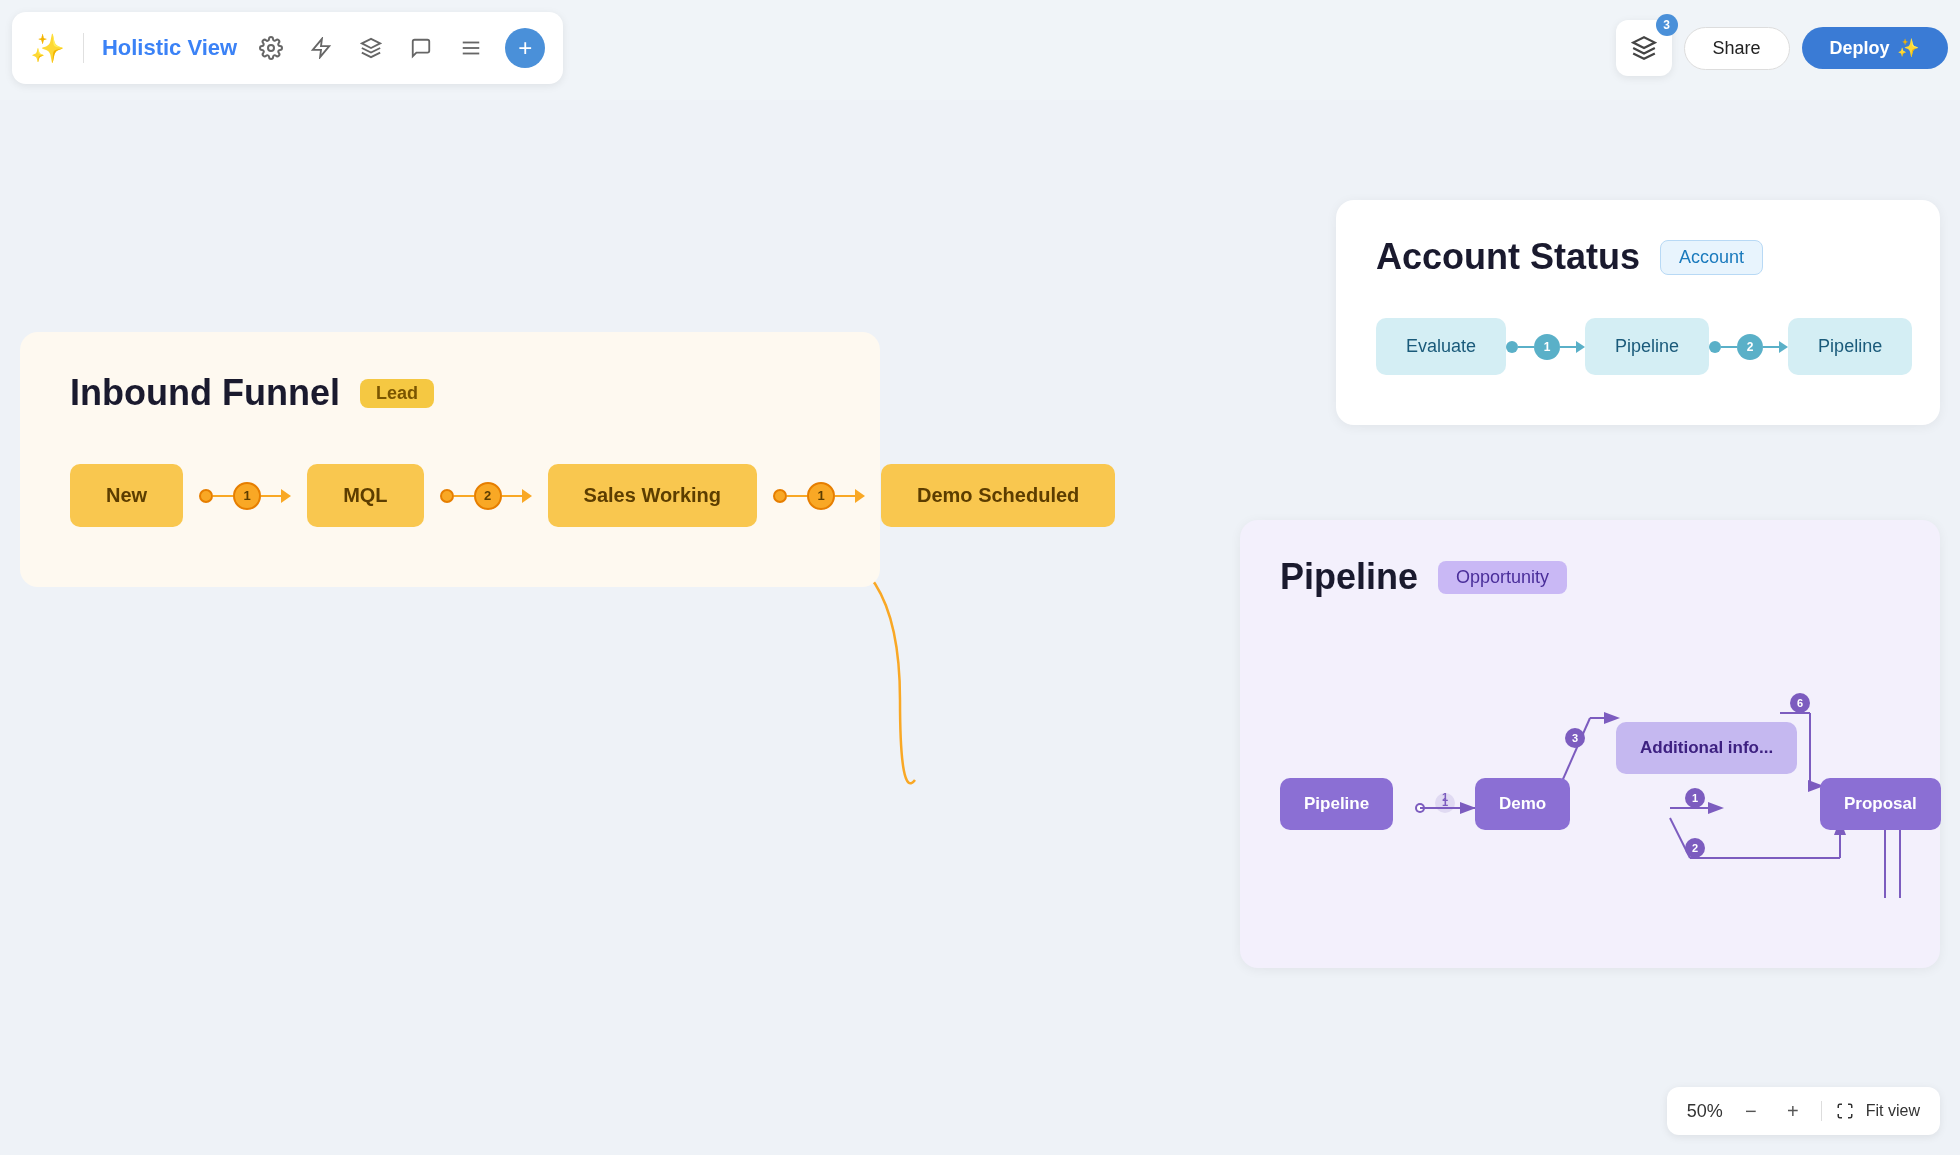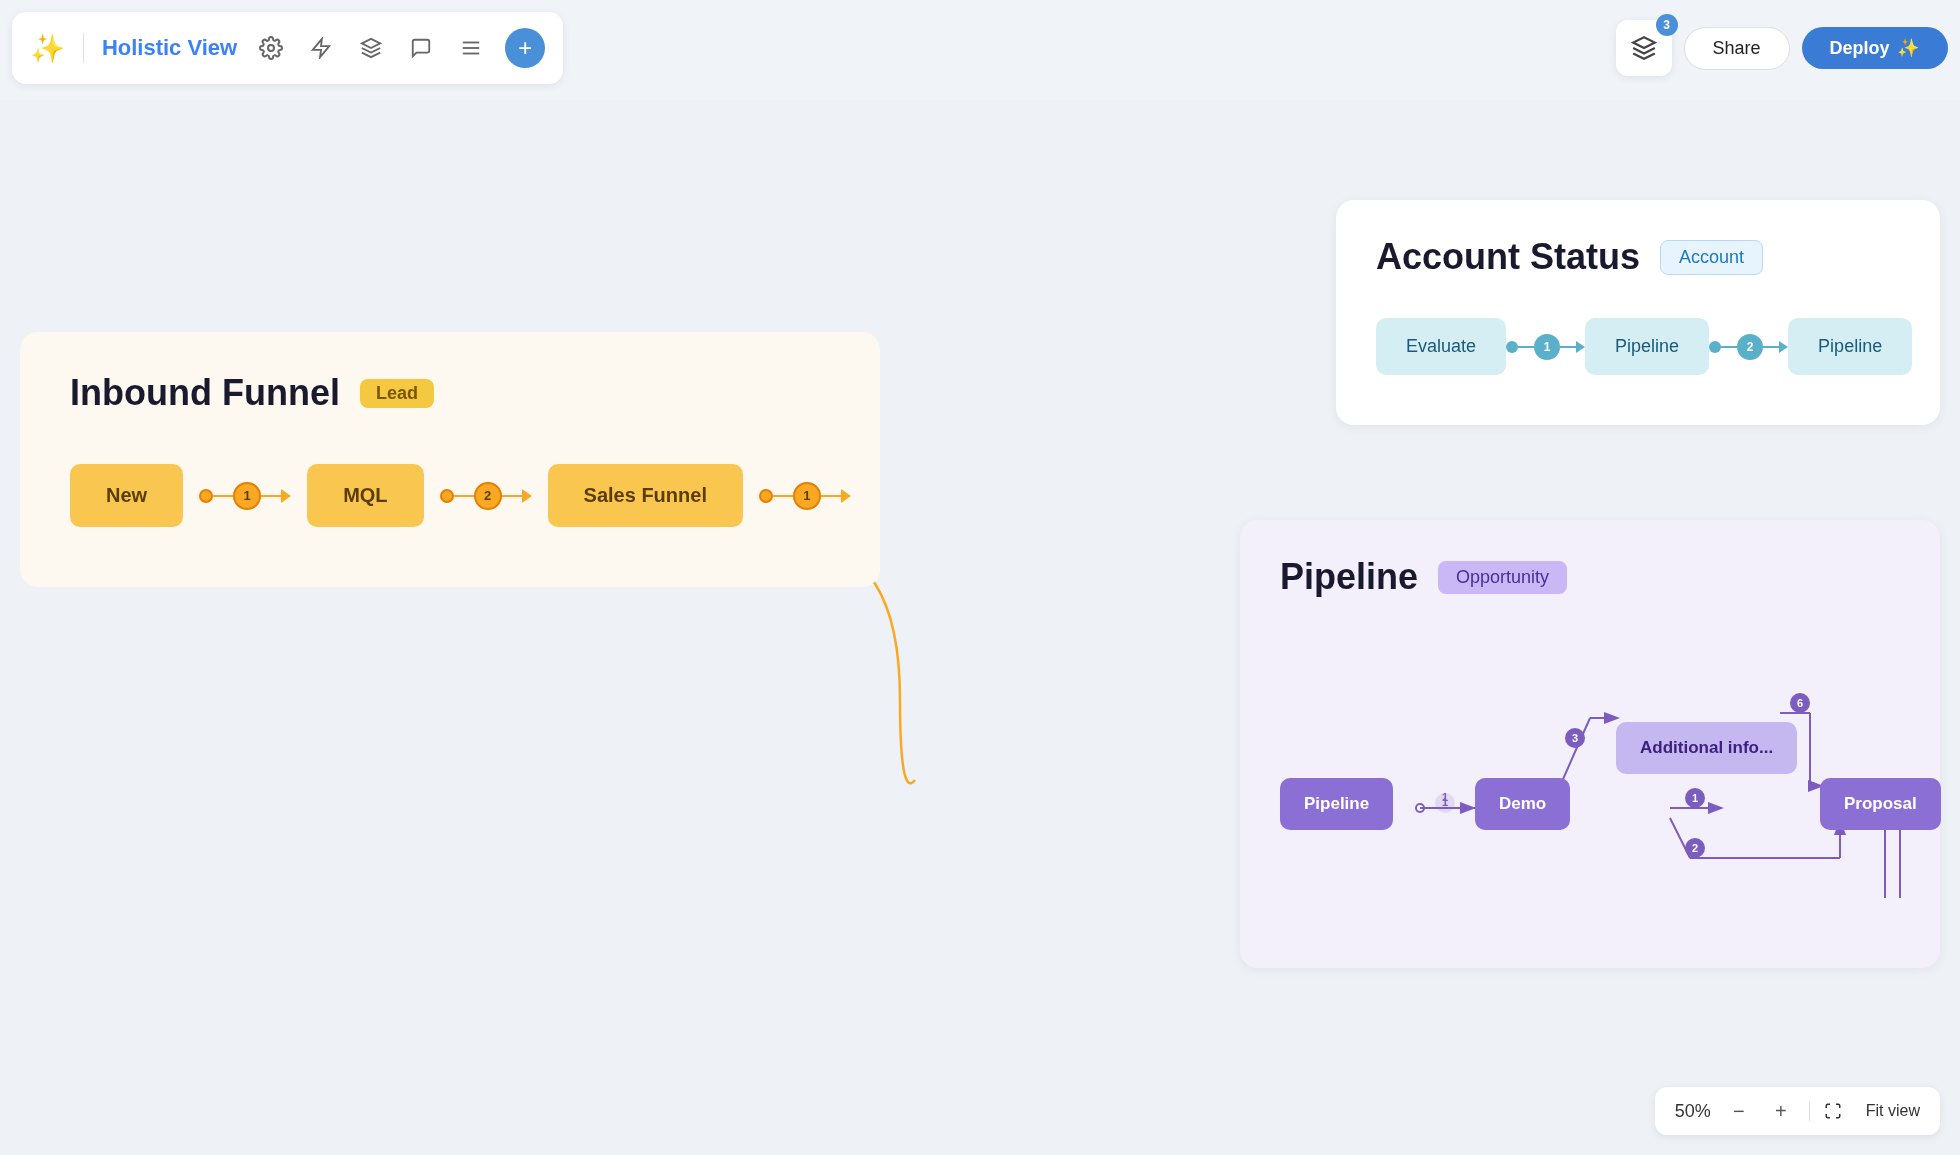--- a/index.html
+++ b/index.html
@@ -367,21 +367,21 @@
       color: #555;
     }
     .zoom-divider {
       width: 1px;
       height: 20px;
       background: #ddd;
     }
     .fit-view-btn {
       display: flex;
       align-items: flex-end;
-      gap: 24px;
+      gap: 12px;
       cursor: pointer;
       font-size: 16px;
       color: #333;
     }
 
     
     .global-svg {
       position: absolute;
       top: 0; left: 0;
       width: 100%;
@@ -483,31 +483,34 @@
 
       <div class="funnel-connector">
         <div class="connector-dot"></div>
         <div class="connector-line"></div>
         <div class="connector-badge">2</div>
         <div class="connector-line"></div>
         <div class="connector-arrow"></div>
       </div>
 
       <div class="funnel-node">
-        <span>Sales Funnel</span>
+        <span>Sales Working</span>
       </div>
 
       <div class="funnel-connector">
         <div class="connector-dot"></div>
         <div class="connector-line"></div>
         <div class="connector-badge">1</div>
         <div class="connector-line"></div>
         <div class="connector-arrow"></div>
       </div>
 
+      <div class="funnel-node">
+        <span>Demo Scheduled</span>
+      </div>
     </div>
   </div>
 
   <div class="account-status-container">
     <div class="section-header">
       <span class="section-title">Account Status</span>
       <span class="section-badge">Account</span>
     </div>
     <div class="status-nodes">
 

